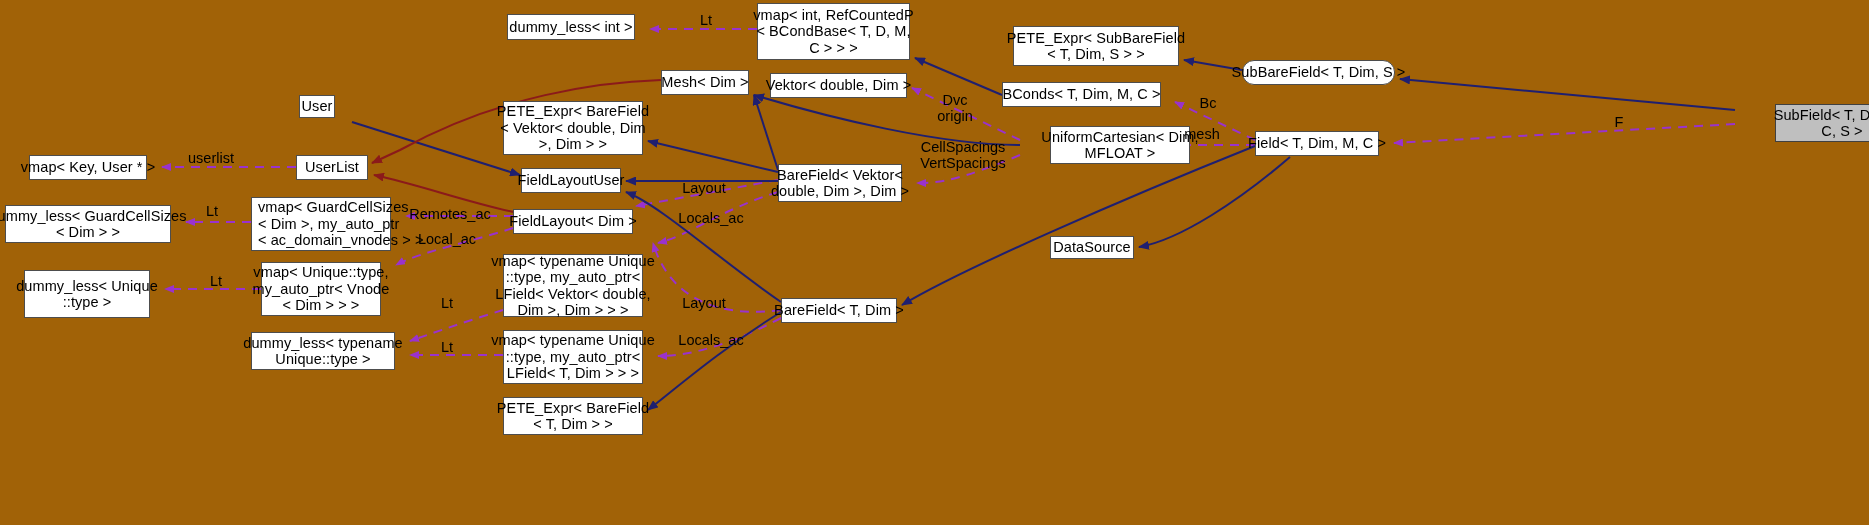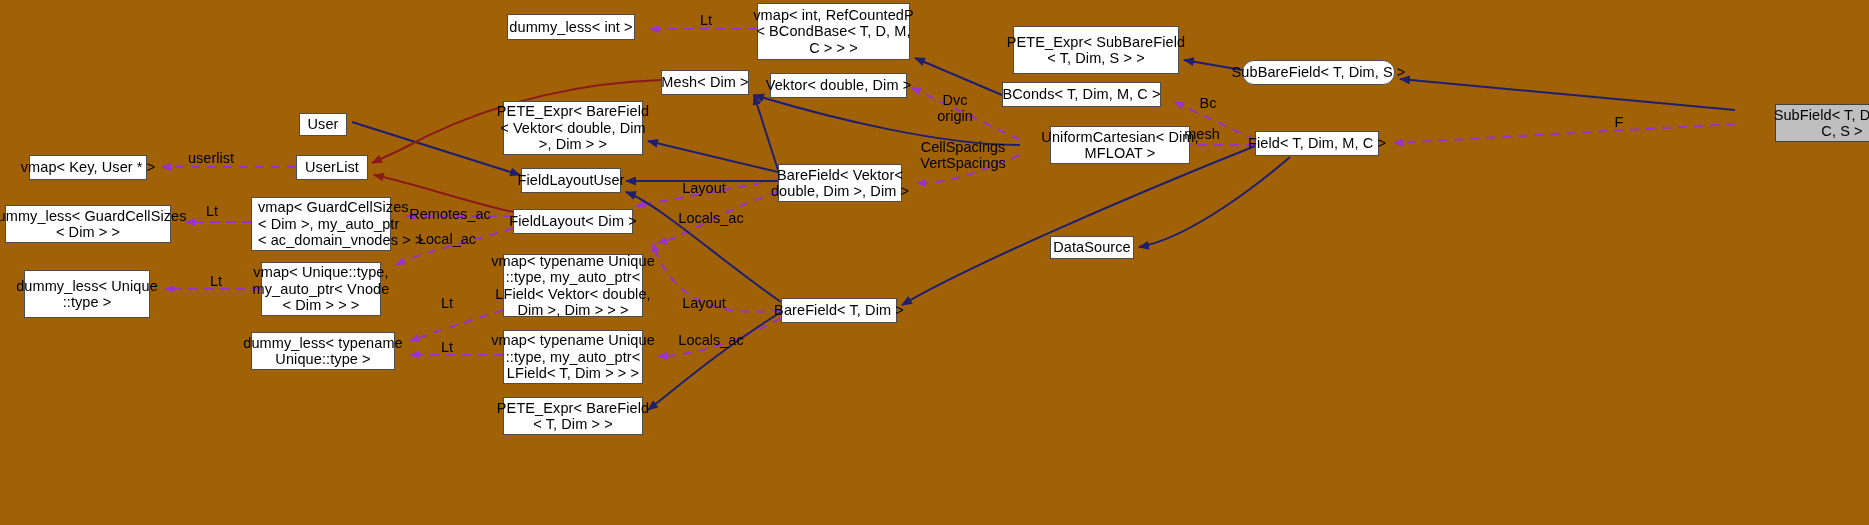--- a/index.html
+++ b/index.html
@@ -113,35 +113,35 @@
       <path d="M513,212 C460,200 420,185 374,175" marker-end="url(#arrow-dark)"></path>
     </g>
   </svg>
 
   <div class="node" style="left:507px;top:14px;width:128px;height:26px;">dummy_less&lt; int &gt;</div>
 
   <div class="node" style="left:757px;top:3px;width:153px;height:57px;">vmap&lt; int, RefCountedP
 &lt; BCondBase&lt; T, D, M,
 C &gt; &gt; &gt;</div>
 
-  <div class="node" style="left:1013px;top:26px;width:166px;height:48px;">PETE_Expr&lt; SubBareField
+  <div class="node" style="left:1013px;top:26px;width:166px;height:40px;">PETE_Expr&lt; SubBareField
 &lt; T, Dim, S &gt; &gt;</div>
 
   <div class="node" style="left:1242px;top:60px;width:153px;height:25px;border-radius:12px;">SubBareField&lt; T, Dim, S &gt;</div>
 
   <div class="node" style="left:661px;top:70px;width:88px;height:25px;">Mesh&lt; Dim &gt;</div>
 
   <div class="node" style="left:770px;top:73px;width:137px;height:25px;">Vektor&lt; double, Dim &gt;</div>
 
   <div class="node" style="left:1002px;top:82px;width:159px;height:25px;">BConds&lt; T, Dim, M, C &gt;</div>
 
   <div class="node highlight" style="left:1735px;top:104px;width:134px;height:38px;">SubField&lt; T, Dim, M,
 C, S &gt;</div>
 
-  <div class="node" style="left:299px;top:113px;width:48px;height:23px;">User</div>
+  <div class="node" style="left:299px;top:95px;width:36px;height:23px;">User</div>
 
   <div class="node" style="left:503px;top:101px;width:140px;height:54px;">PETE_Expr&lt; BareField
 &lt; Vektor&lt; double, Dim
 &gt;, Dim &gt; &gt;</div>
 
   <div class="node" style="left:1020px;top:126px;width:140px;height:38px;margin-left:30px;">UniformCartesian&lt; Dim,
 MFLOAT &gt;</div>
 
   <div class="node" style="left:1255px;top:131px;width:124px;height:25px;">Field&lt; T, Dim, M, C &gt;</div>
 

